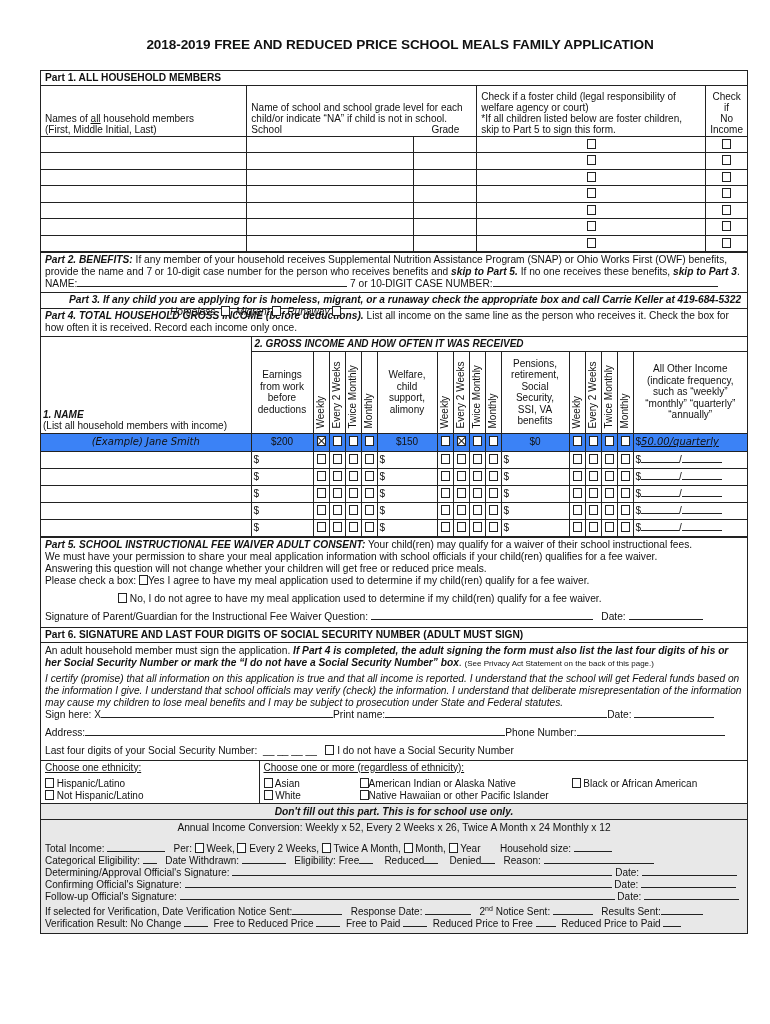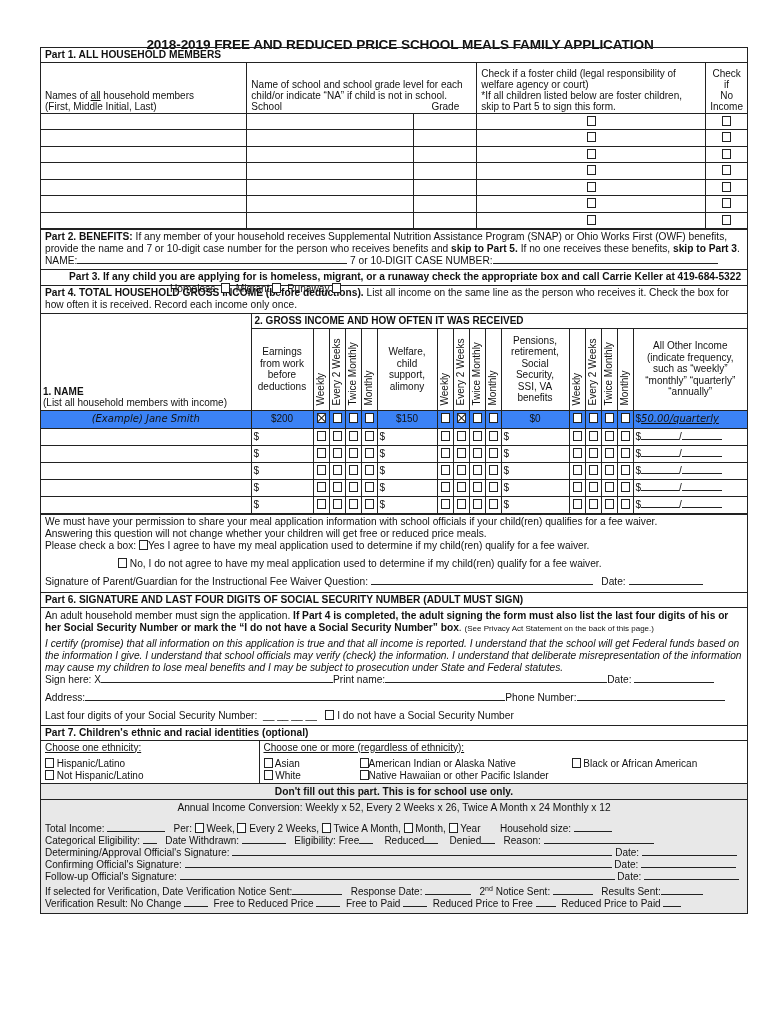--- a/index.html
+++ b/index.html
@@ -1,27 +1,27 @@
 <!DOCTYPE html>
 <html><head>
 <meta charset="utf-8">
 <style>
   * { box-sizing: border-box; margin: 0; padding: 0; }
   html, body { width: 770px; height: 1024px; background: #ffffff; overflow: hidden; }
   body { font-family: "Liberation Sans", sans-serif; font-size: 10.2px; color: #111; position: relative; }
   .title { position: absolute; left: 15px; width: 770px; top: 37px; text-align: center; font-weight: bold; font-size: 13.6px; letter-spacing: -0.1px; }
-  .form { position: absolute; left: 40px; top: 47px; width: 708px; border: 1.5px solid #222; }
+  .form { position: absolute; left: 40px; top: 70px; width: 708px; border: 1.5px solid #222; }
   .sec-head { font-weight: bold; padding: 1px 4px; border-bottom: 1px solid #222; line-height: 12px; }
   .sec { border-bottom: 1.5px solid #222; }
   .cb { display: inline-block; width: 9px; height: 10px; border: 1px solid #222; background: #fff; vertical-align: -1px; position: relative; }
   .cb.checked::before, .cb.checked::after { content: ""; position: absolute; left: 3px; top: -1px; width: 1px; height: 10px; background: #222; }
   .cb.checked::before { transform: rotate(45deg); }
   .cb.checked::after { transform: rotate(-45deg); }
   .u { text-decoration: underline; }
-  .b { font-weight: bold; }
+  .b { font-weight: bold; font-style: italic; }
   .i { font-style: italic; }
   .line { display: inline-block; border-bottom: 1px solid #222; height: 9px; vertical-align: baseline; }
 
   
   table { border-collapse: collapse; width: 100%; }
   .p1 td { border-right: 1px solid #222; border-bottom: 1px solid #222; height: 16.5px; font-size: 10px; line-height: 11px; margin-top: 30px; }
   .p1 td:last-child { border-right: none; }
   .p1 .hdr td { height: 50px; vertical-align: bottom; padding: 1px 4px; }
   .p1 .c { text-align: center; }
 
@@ -369,20 +369,21 @@
             <td class="cbcell"><span class="cb"></span></td>
             <td class="cbcell"><span class="cb"></span></td>
             <td class="cbcell"><span class="cb"></span></td>
             <td class="other"><span>$</span><span class="line" style="width: 38px;"></span><span>/</span><span class="line" style="width: 40px;"></span></td>
           </tr>
         </tbody>
     </table>
   </div>
 
   <div class="sec p-text" style="padding-top:1px;padding-bottom:4px;">
+    <div><span class="b">Part 5. SCHOOL INSTRUCTIONAL FEE WAIVER ADULT CONSENT:</span><span> Your child(ren) may qualify for a waiver of their school instructional fees.</span></div>
     <div>We must have your permission to share your meal application information with school officials if your child(ren) qualifies for a fee waiver.</div>
     <div>Answering this question will not change whether your children will get free or reduced price meals.</div>
     <div><span>Please check a box: </span><span class="cb"></span><span>Yes I agree to have my meal application used to determine if my child(ren) qualify for a fee waiver.</span></div>
     <div style="padding-left:73px;margin-top:6px;"><span class="cb"></span><span> No, I do not agree to have my meal application used to determine if my child(ren) qualify for a fee waiver.</span></div>
     <div style="margin-top:6px;white-space:nowrap;">
       <span>Signature of Parent/Guardian for the Instructional Fee Waiver Question:</span> <span class="line" style="width:222px;"></span>
       &nbsp;&nbsp;<span>Date:</span> <span class="line" style="width:74px;"></span>
     </div>
   </div>
 
@@ -397,21 +398,20 @@
       <div style="white-space:nowrap;margin-top:6px;">
         <span>Address:</span><span class="line" style="width:420px;"></span><span>Phone Number:</span><span class="line" style="width:148px;"></span>
       </div>
       <div style="white-space:nowrap;margin-top:6px;">
         <span>Last four digits of your Social Security Number:</span>&nbsp; <span>__ __ __ __</span>&nbsp;&nbsp; <span class="cb"></span><span> I do not have a Social Security Number</span>
       </div>
     </div>
   </div>
 
   <div class="sec">
-    <div class="sec-head">Part 7. Children's ethnic and racial identities (optional)</div>
     <table class="p7">
       <colgroup>
           <col style="width:218px">
           <col>
         </colgroup>
       <tbody>
           <tr>
         <td style="border-right:1px solid #222;">
           <div class="u" style="margin-bottom:4px;">Choose one ethnicity:</div>
           <div><span class="cb"></span> <span>Hispanic/Latino</span></div>

